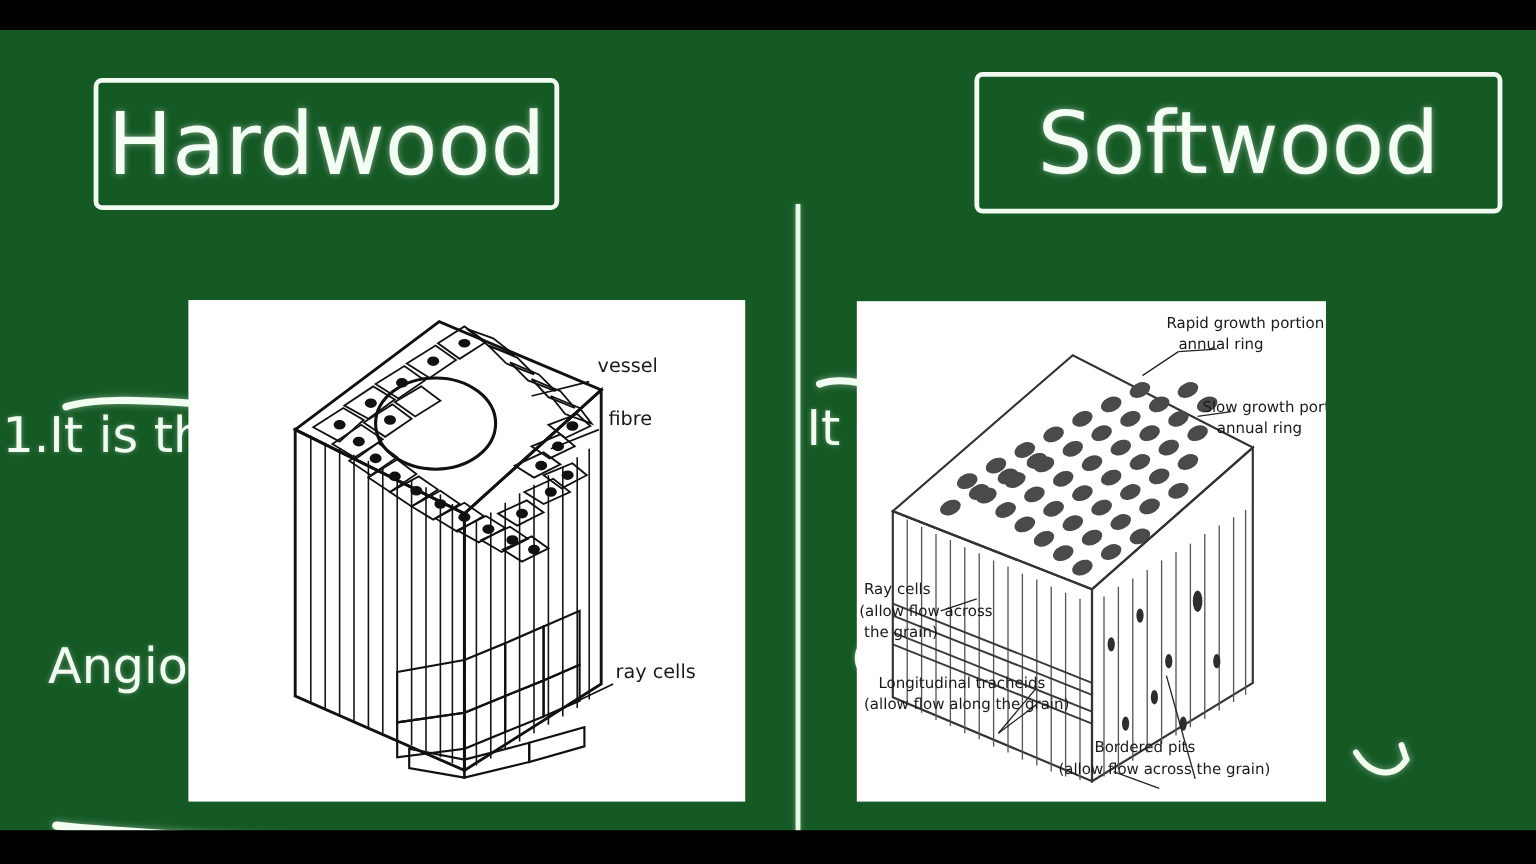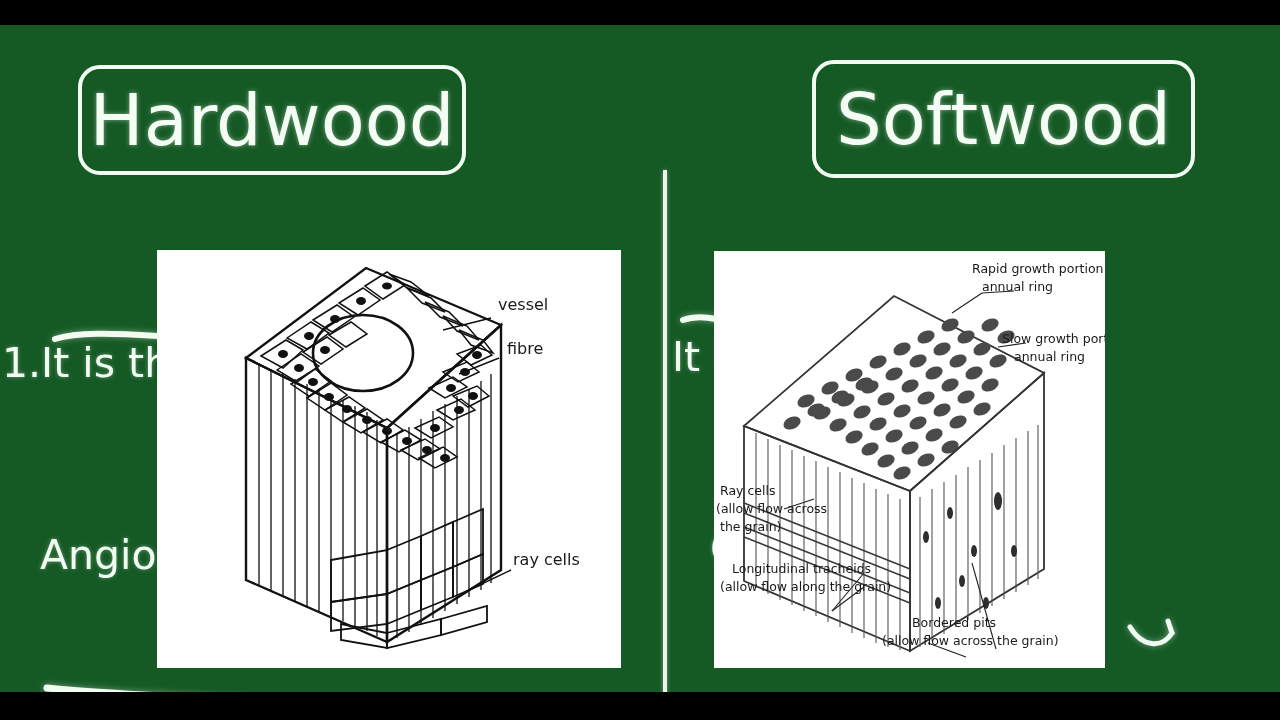--- a/index.html
+++ b/index.html
@@ -43,21 +43,21 @@
     position: absolute;
     left: 0; top: 692px;
     width: 1280px; height: 28px;
     background: #000000;
   }
 
   
   .title-box {
     position: absolute;
     border: 4px solid #f2fbf2;
-    border-radius: 22px;
+    border-radius: 7px;
     box-sizing: border-box;
     display: flex;
     align-items: center;
     justify-content: center;
     text-shadow: 0 0 5px rgba(255,255,255,0.45);
   }
   .title-box .title-text {
     font-family: "DejaVu Sans", sans-serif;
     font-size: 72px;
     font-weight: 400;
@@ -69,21 +69,21 @@
 
   #title-box-hardwood {
     left: 78px;
     top: 40px;
     width: 388px;
     height: 110px;
   }
   #title-box-softwood {
     left: 812px;
     top: 35px;
-    width: 383px;
+    width: 440px;
     height: 118px;
   }
 
   
   .divider {
     position: absolute;
     left: 663px;
     top: 145px;
     width: 4px;
     height: 547px;

